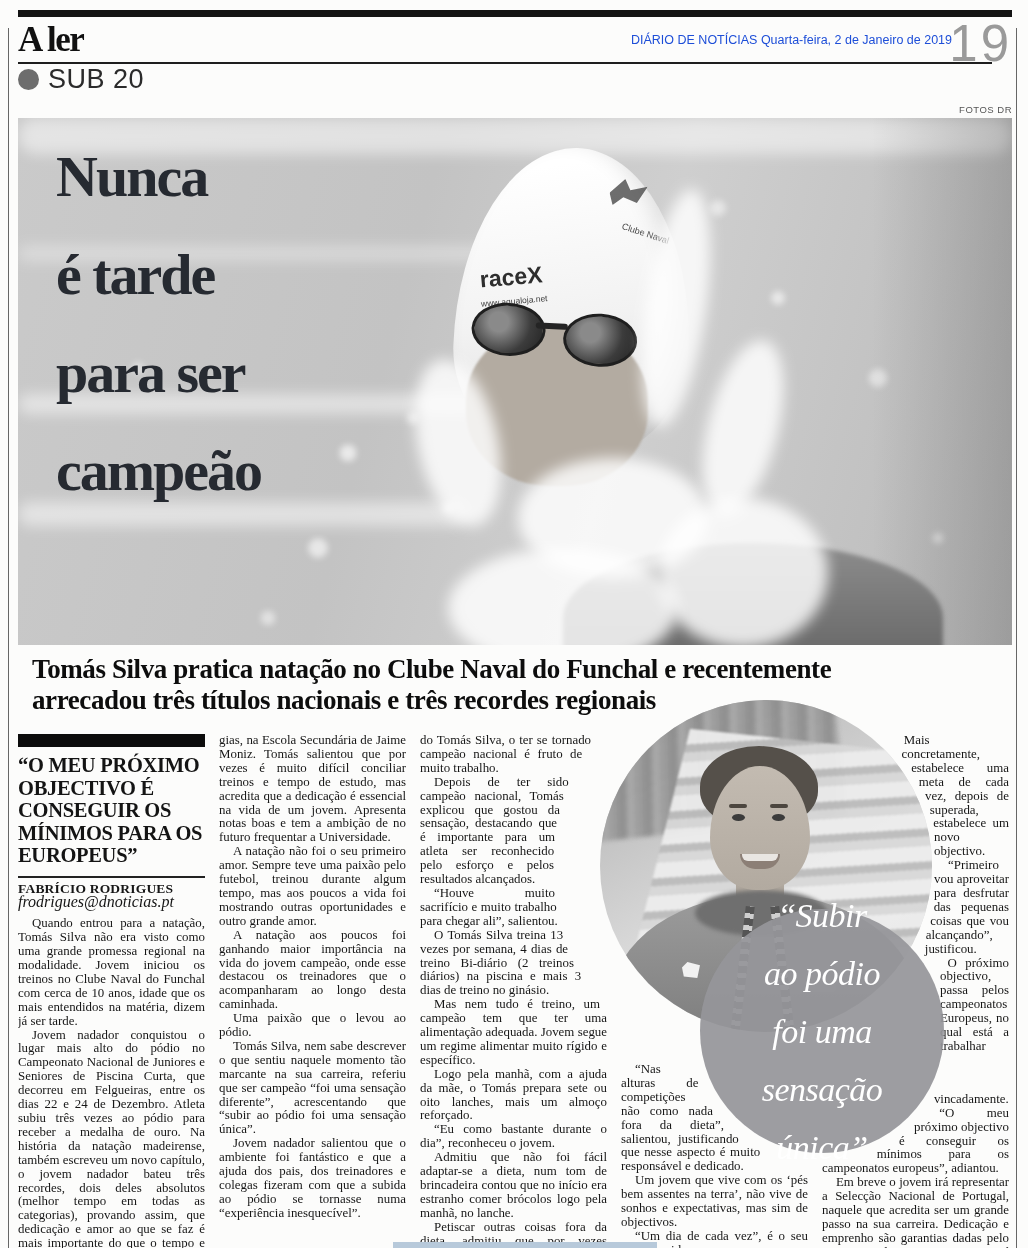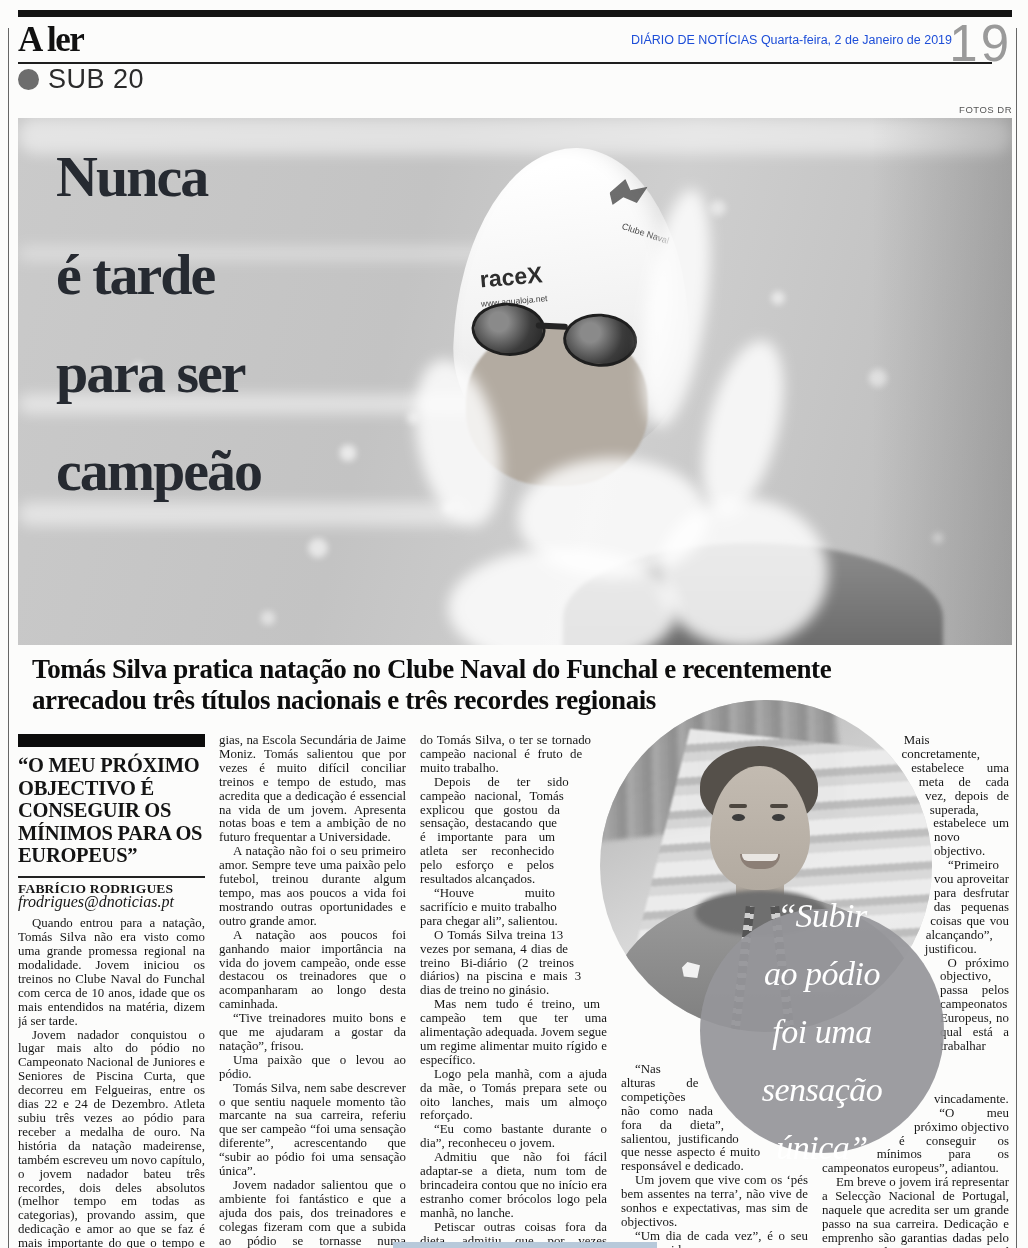--- a/index.html
+++ b/index.html
@@ -200,21 +200,20 @@
       <div class="byline-name">FABRÍCIO RODRIGUES</div>
       <div class="byline-email">frodrigues@dnoticias.pt</div>
       <p>Quando entrou para a natação, Tomás Silva não era visto como uma grande promessa regional na modalidade. Jovem iniciou os treinos no Clube Naval do Funchal com cerca de 10 anos, idade que os mais entendidos na matéria, dizem já ser tarde.</p>
       <p>Jovem nadador conquistou o lugar mais alto do pódio no Campeonato Nacional de Juniores e Seniores de Piscina Curta, que decorreu em Felgueiras, entre os dias 22 e 24 de Dezembro. Atleta subiu três vezes ao pódio para receber a medalha de ouro. Na história da natação madeirense, também escreveu um novo capítulo, o jovem nadador bateu três recordes, dois deles absolutos (melhor tempo em todas as categorias), provando assim, que dedicação e amor ao que se faz é mais importante do que o tempo e experiência que possamos ter na modalidade.</p>
 
     </div>
     <div class="col">
       <p class="cont">gias, na Escola Secundária de Jaime Moniz. Tomás salientou que por vezes é muito difícil conciliar treinos e tempo de estudo, mas acredita que a dedicação é essencial na vida de um jovem. Apresenta notas boas e tem a ambição de no futuro frequentar a Universidade.</p>
       <p>A natação não foi o seu primeiro amor. Sempre teve uma paixão pelo futebol, treinou durante algum tempo, mas aos poucos a vida foi mostrando outras oportunidades e outro grande amor.</p>
       <p>A natação aos poucos foi ganhando maior importância na vida do jovem campeão, onde esse destacou os treinadores que o acompanharam ao longo desta caminhada.</p>
-      <p>“Tive treinadores muito bons e que me ajudaram a gostar da natação”, frisou.</p>
       <p>Uma paixão que o levou ao pódio.</p>
       <p>Tomás Silva, nem sabe descrever o que sentiu naquele momento tão marcante na sua carreira, referiu que ser campeão “foi uma sensação diferente”, acrescentando que “subir ao pódio foi uma sensação única”.</p>
       <p>Jovem nadador salientou que o ambiente foi fantástico e que a ajuda dos pais, dos treinadores e colegas fizeram com que a subida ao pódio se tornasse numa “experiência inesquecível”.</p>
 
     </div>
     <div class="col">
       <div class="w-col3"></div>
       <p class="cont">do Tomás Silva, o ter se tornado campeão nacional é fruto de muito trabalho.</p>
       <p>Depois de ter sido campeão nacional, Tomás explicou que gostou da sensação, destacando que é importante para um atleta ser reconhecido pelo esforço e pelos resultados alcançados.</p>
       <p>“Houve muito sacrifício e muito trabalho para chegar ali”, salientou.</p>

